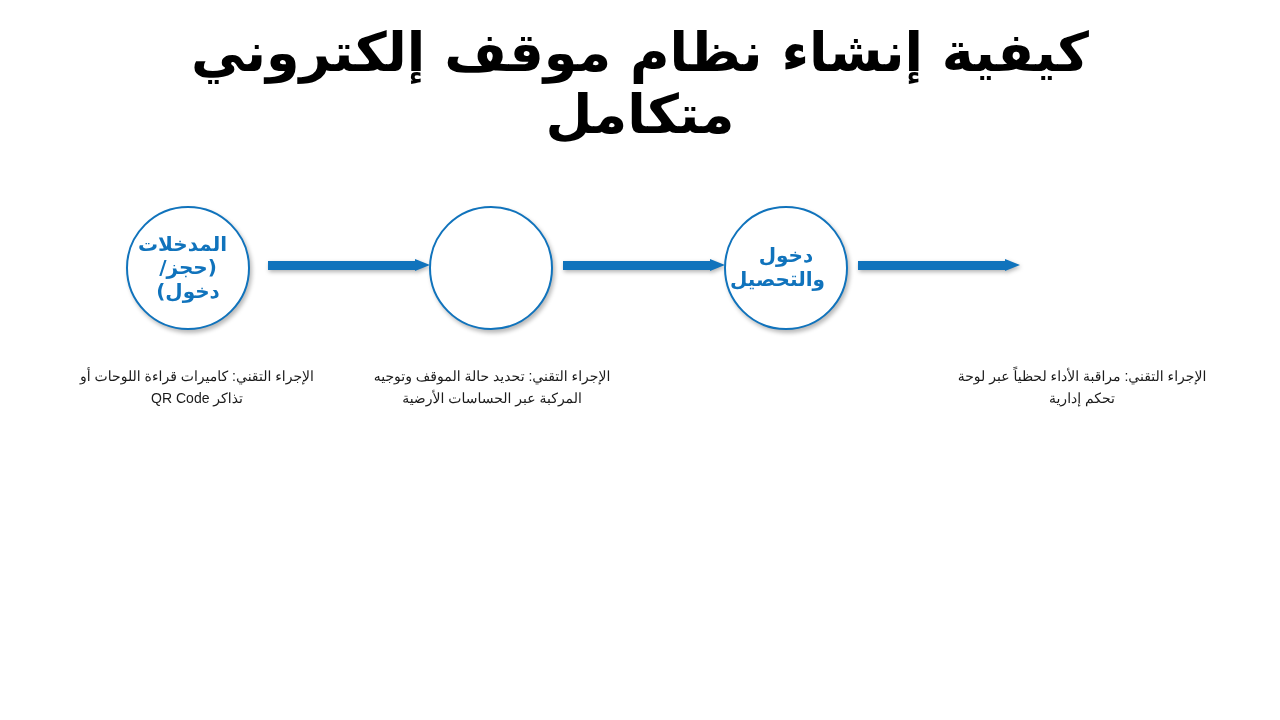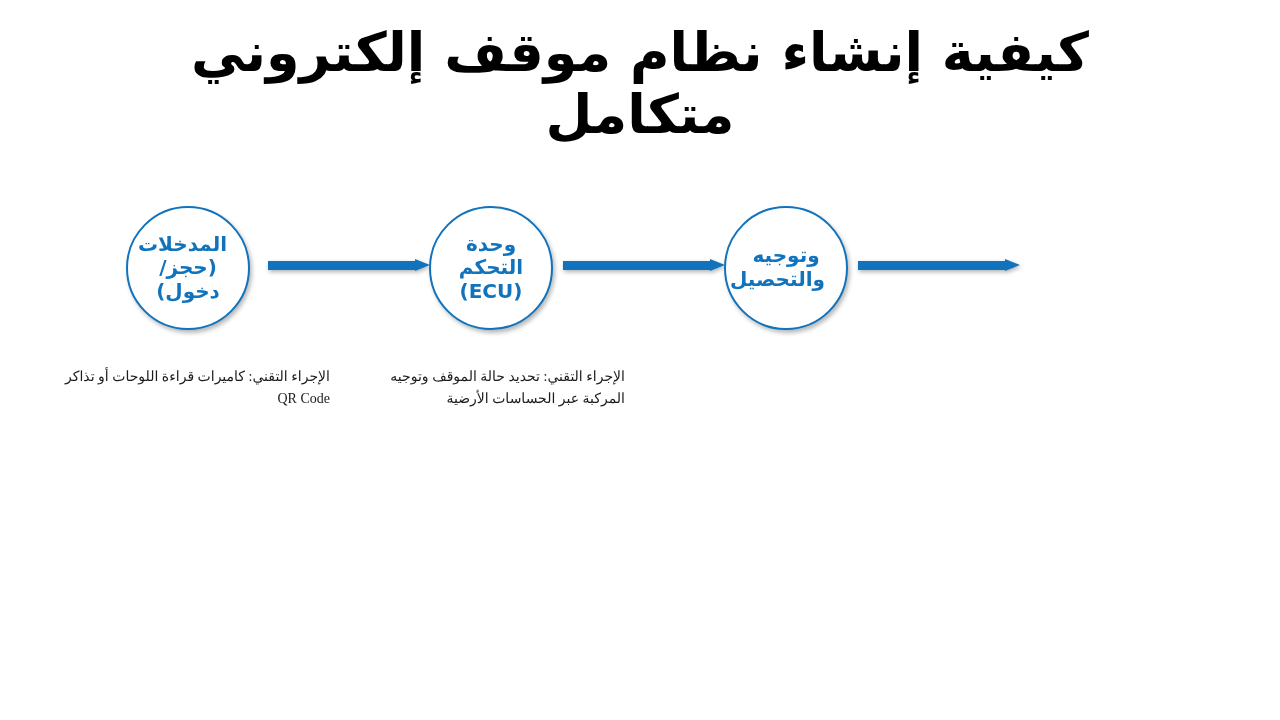--- a/index.html
+++ b/index.html
@@ -121,25 +121,26 @@
   }
   .arrow-1 { left: 268px; width: 162px; }
   .arrow-2 { left: 563px; width: 162px; }
   .arrow-3 { left: 858px; width: 162px; }
 
   
   .caption {
     position: absolute;
     top: 366px;
     width: 266px;
+    text-align: center;
     direction: rtl;
     color: #1a1a1a;
     font-size: 14px;
     line-height: 1.55;
-    font-family: Liberation Serif, serif;
+    font-family: Liberation Sans, sans-serif;
   }
   .cap-1 { left: 64px; }
   .cap-2 { left: 359px; }
   .cap-3 { left: 654px; }
   .cap-4 { left: 949px; }
 </style>
 </head>
 <body>
 
 <div class="slide">
@@ -155,41 +156,39 @@
       </div>
     </div>
 
     <div class="arrow arrow-1">
       <div class="shaft"></div>
       <div class="head"></div>
     </div>
 
     <div class="node node-2">
       <div class="circle"></div>
-      <div class="label">
-        <span>وحدة التحكم (ECU)</span>
-      </div>
     </div>
 
     <div class="arrow arrow-2">
       <div class="shaft"></div>
       <div class="head"></div>
     </div>
 
     <div class="node node-3">
       <div class="circle"></div>
       <div class="label">
-        <span>وتوجيه والتحصيل</span>
+        <span>دخول والتحصيل</span>
       </div>
     </div>
 
     <div class="arrow arrow-3">
       <div class="shaft"></div>
       <div class="head"></div>
     </div>
 
 
   </div>
 
   <div class="caption cap-1">الإجراء التقني: كاميرات قراءة اللوحات أو تذاكر QR Code</div>
   <div class="caption cap-2">الإجراء التقني: تحديد حالة الموقف وتوجيه المركبة عبر الحساسات الأرضية</div>
+  <div class="caption cap-4">الإجراء التقني: مراقبة الأداء لحظياً عبر لوحة تحكم إدارية</div>
 
 </div>
 
 </body></html>

